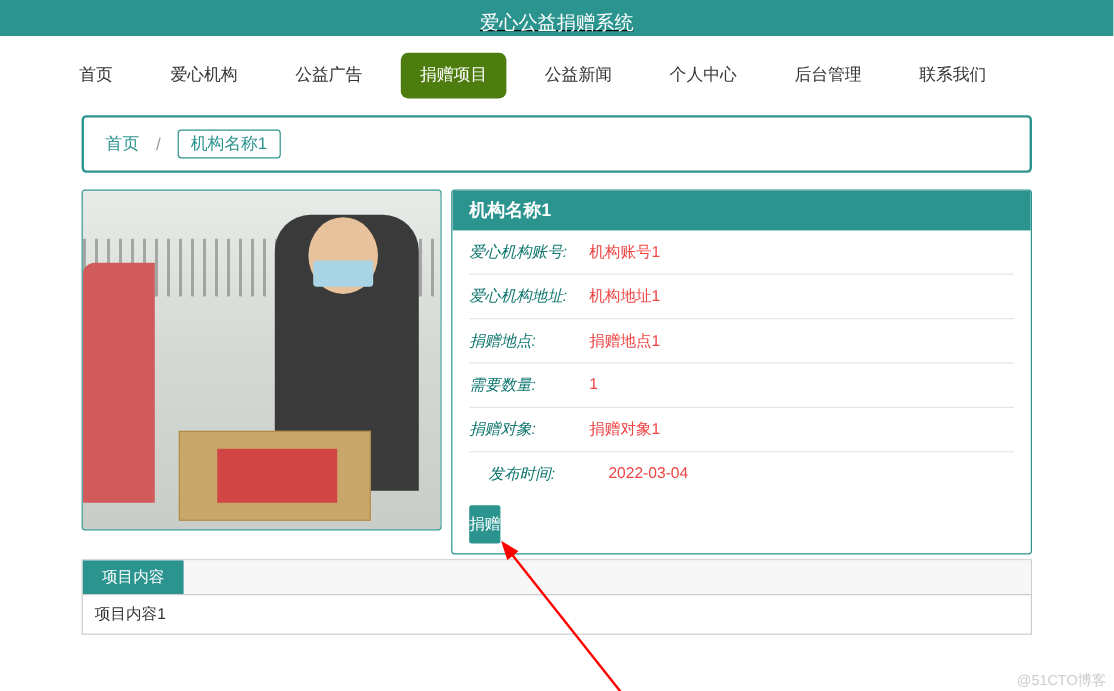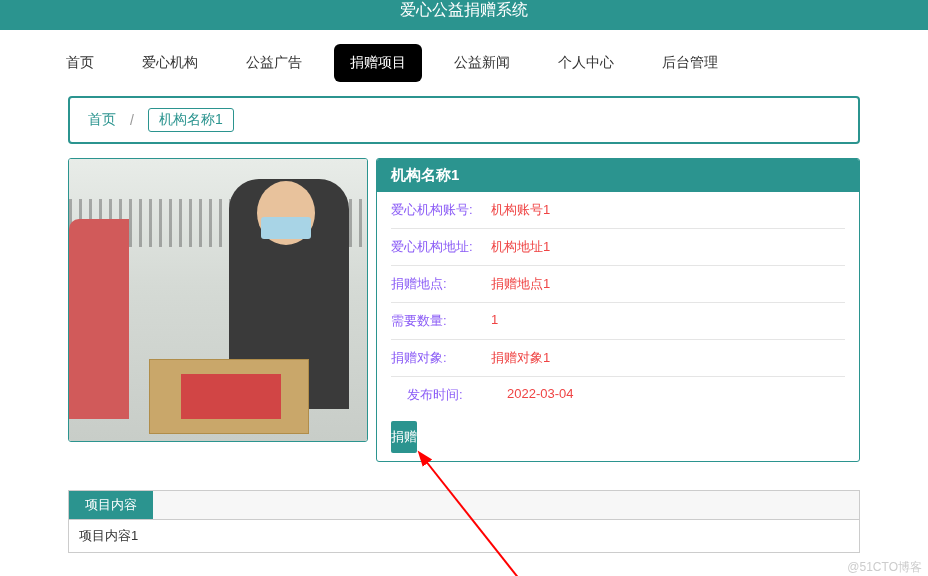--- a/index.html
+++ b/index.html
@@ -1,21 +1,21 @@
 <!DOCTYPE html>
 <html><head>
   <meta charset="utf-8">
   <style>
     * { margin: 0; padding: 0; box-sizing: border-box; font-family: "Microsoft YaHei", Arial, sans-serif; }
     body { background: #fff; width: 928px; height: 576px; overflow: hidden; position: relative; }
-    .header-bar { background: #2b948f; height: 30px; display: flex; align-items: flex-start; justify-content: center; }
+    .header-bar { background: #2b948f; height: 30px; display: flex; align-items: flex-end; justify-content: center; text-decoration: underline; }
     .header-title { color: #fff; font-size: 16px; font-weight: 500; }
     .nav { display: flex; gap: 2px; padding: 14px 50px; align-items: center; }
     .nav-item { padding: 10px 16px; color: #333; font-size: 14px; cursor: pointer; border-radius: 6px; }
-    .nav-item.active { background: #000000; color: #fff; text-align: right; }
+    .nav-item.active { background: #4d7c0f; color: #fff; text-align: right; }
     .nav-spacer { width: 12px; }
     .content { padding: 0 68px; }
     .breadcrumb { border: 2px solid #2b948f; border-radius: 4px; padding: 10px 18px; display: flex; align-items: center; gap: 14px; font-size: 14px; }
     .breadcrumb-link { color: #2b948f; cursor: pointer; }
     .breadcrumb-sep { color: #999; }
     .breadcrumb-current { color: #2b948f; border: 1px solid #2b948f; padding: 2px 10px; border-radius: 3px; }
     .main-row { display: flex; gap: 8px; margin-top: 14px; }
     .image-box { width: 300px; height: 284px; border: 1px solid #2b948f; border-radius: 3px; overflow: hidden; position: relative; }
     .image-scene { width: 100%; height: 100%; background: linear-gradient(#e8ece8 0%, #d5dad5 45%, #c8cdc8 100%); position: relative; }
     .person-left { position: absolute; left: 0; top: 60px; width: 60px; height: 200px; background: #d15a5a; border-radius: 10px 0 0 0; }
@@ -23,25 +23,25 @@
     .head { position: absolute; left: 188px; top: 22px; width: 58px; height: 64px; background: #e8c29c; border-radius: 50%; }
     .mask { position: absolute; left: 192px; top: 58px; width: 50px; height: 22px; background: #a8d4e6; border-radius: 3px; }
     .box { position: absolute; left: 80px; top: 200px; width: 160px; height: 75px; background: #c9a76a; border: 1px solid #b08d4a; }
     .sticker { position: absolute; left: 112px; top: 215px; width: 100px; height: 45px; background: #d14545; }
     .fence { position: absolute; top: 40px; left: 0; width: 100%; height: 48px; background: repeating-linear-gradient(90deg, #333 0 3px, transparent 3px 10px); opacity: 0.35; }
     .info-panel { flex: 1; border: 1px solid #2b948f; border-radius: 3px; overflow: hidden; }
     .info-header { background: #2b948f; color: #fff; font-weight: bold; padding: 7px 14px; font-size: 15px; }
     .info-table { padding: 0 14px; }
     .info-row { display: flex; padding: 9px 0; border-bottom: 1px solid #e5e5e5; font-size: 13px; color: #555; }
     .info-row:last-of-type { border-bottom: none; margin-left: 16px; }
-    .info-label { width: 100px; color: #8b5cf6; }
+    .info-label { width: 100px; color: #0f766e; font-style: italic; }
     .info-value { color: #ef4444; }
     .donate-wrap { padding: 8px 14px; }
     .donate-btn { background: #2b948f; color: #fff; border: none; padding: 7px 0; font-size: 13px; border-radius: 2px; cursor: pointer; }
-    .tabs-wrap { margin-top: 28px; border: 1px solid #ccc; }
+    .tabs-wrap { margin-top: 4px; border: 1px solid #ccc; }
     .tab-header { display: flex; border-bottom: 1px solid #ccc; background: #f7f7f7; }
     .tab-active { background: #2b948f; color: #fff; padding: 5px 16px; font-size: 13px; }
     .tab-body { padding: 7px 10px; font-size: 13px; color: #333; }
     .arrow-svg { position: absolute; left: 410px; top: 450px; width: 200px; height: 130px; pointer-events: none; }
     .watermark { position: absolute; right: 6px; bottom: 0; color: #ccc; font-size: 12px; }
   </style>
 </head>
 <body>
 
 <div class="header-bar">
@@ -56,20 +56,21 @@
   <div class="nav-item">公益广告</div>
   <div class="nav-spacer"></div>
   <div class="nav-item active">捐赠项目</div>
   <div class="nav-spacer"></div>
   <div class="nav-item">公益新闻</div>
   <div class="nav-spacer"></div>
   <div class="nav-item">个人中心</div>
   <div class="nav-spacer"></div>
   <div class="nav-item">后台管理</div>
   <div class="nav-spacer"></div>
+  <div class="nav-item">联系我们</div>
 </div>
 
 <div class="content">
   <div class="breadcrumb">
     <span class="breadcrumb-link">首页</span>
     <span class="breadcrumb-sep">/</span>
     <span class="breadcrumb-current">机构名称1</span>
   </div>
 
   <div class="main-row">

